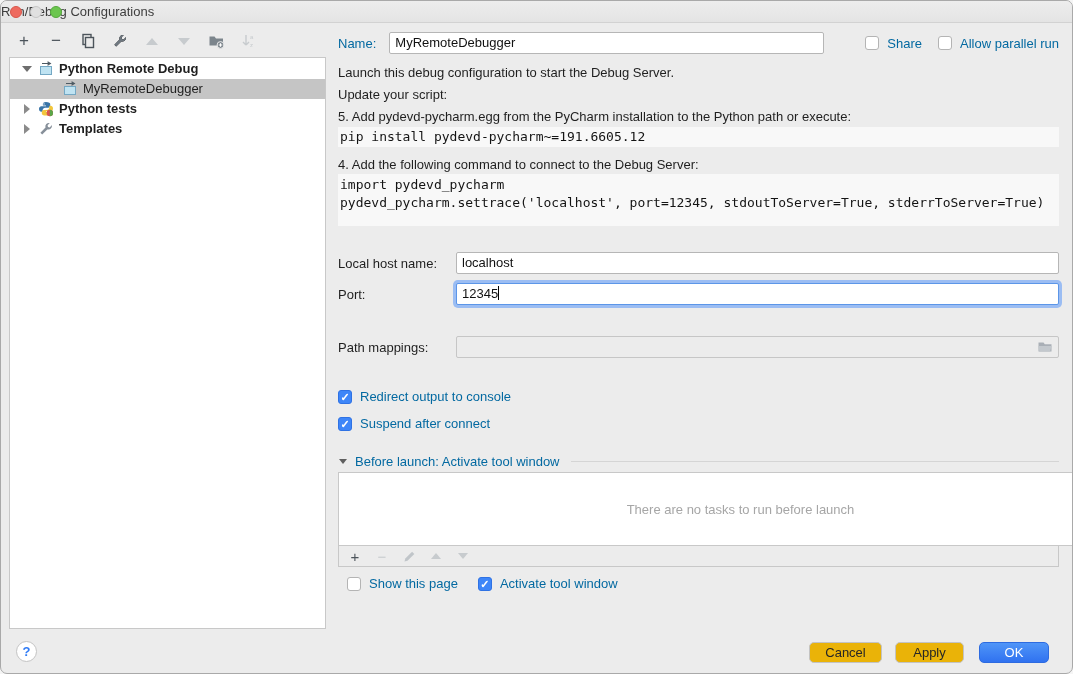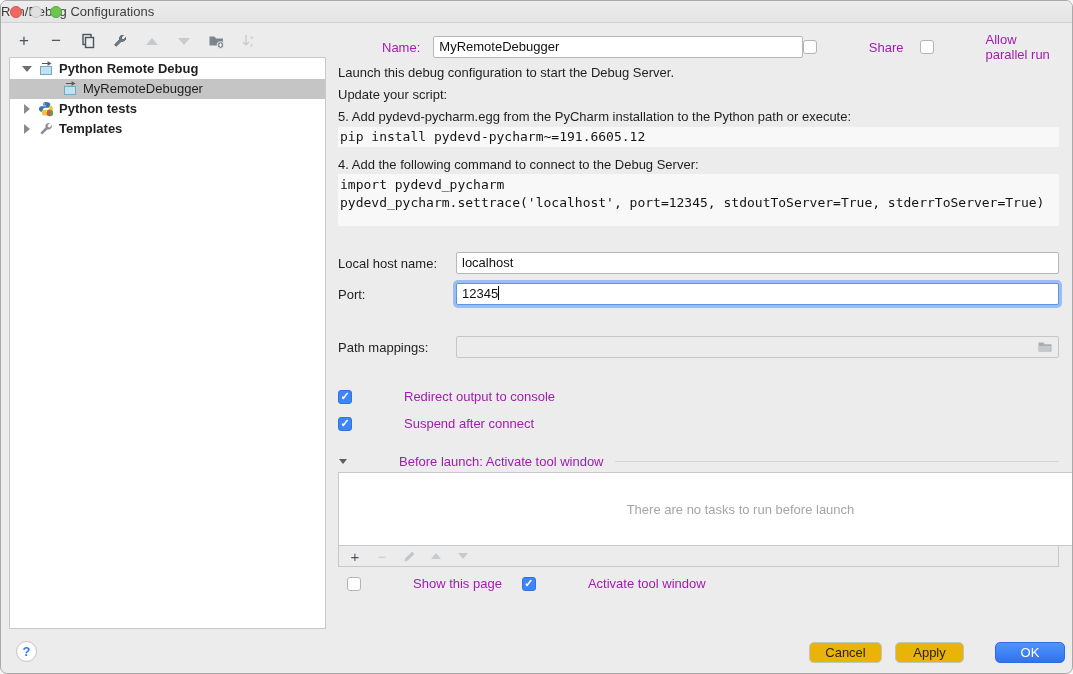--- a/index.html
+++ b/index.html
@@ -36,28 +36,28 @@
   .arrow { width:14px; display:inline-flex; justify-content:center; }
   .arr-down { width:0; height:0; border-left:5px solid transparent; border-right:5px solid transparent; border-top:6px solid #6e6e6e; }
   .arr-right { width:0; height:0; border-top:5px solid transparent; border-bottom:5px solid transparent; border-left:6px solid #8b8b8b; }
   .ticon { width:16px; height:16px; margin:0 5px 0 4px; display:inline-flex; }
   .tlabel { line-height:20px; }
   .tlabel.bold { font-weight:bold; }
 
   
   .abs { position:absolute; }
   .rp-left { left:337px; }
-  .lbl { color:#a21caf;margin-left:44px; }
+  .lbl { color:#0369a1; }
   .text-input { height:22px; background:#fff; border:1px solid #b6b6b6; border-radius:2px;
                 padding:0 5px; font-size:13px; line-height:20px; color:#111; }
   .code { font-family:"DejaVu Sans Mono","Liberation Mono",monospace; font-size:13px; color:#141414; background:#f8f8f8; }
   .caret { display:inline-block; width:1px; height:14px; background:#000; vertical-align:-2px; }
 
   
-  .cbrow { display:flex; align-items:center; gap:8px; }
+  .cbrow { display:flex; align-items:flex-end; gap:8px; }
   .cb { width:14px; height:14px; border:1px solid #b4b4b4; border-radius:3px; background:#fff;
         display:inline-flex; align-items:center; justify-content:center; flex:0 0 auto; }
   .cb.checked { background:#3e86f8; border-color:#2f72e4; }
   .cb.checked::after { content:"✓"; color:#fff; font-size:11px; font-weight:bold; line-height:1; }
 
   
   .name-row { display:flex; align-items:center; width:721px; }
   .name-row .text-input { width:435px; margin-left:13px; }
   .name-row .grp { display:flex; align-items:center; gap:8px; }
 
@@ -76,21 +76,21 @@
               display:flex; align-items:center; justify-content:center; color:#a6a6a6; }
   .task-toolbar { width:721px; height:21px; background:#ececec; border:1px solid #c8c8c8; border-top:none;
                   display:flex; align-items:center; gap:13px; padding-left:9px; }
   .task-toolbar .tbi { font-size:15px; width:14px; height:14px; }
   .sm-tri-up { width:0; height:0; border-left:5px solid transparent; border-right:5px solid transparent; border-bottom:6px solid #c7cbce; }
   .sm-tri-down { width:0; height:0; border-left:5px solid transparent; border-right:5px solid transparent; border-top:6px solid #c7cbce; }
 
   
   .btn { position:absolute; top:641px; height:21px; background:#eab308; border:1px solid #c3c3c3;
          border-radius:5px; font-size:13px; color:#262626; text-align:center; line-height:19px; }
-  .btn.primary { background:linear-gradient(#4f95f8,#3072f0); border-color:#2d6be0; color:#fff;margin-left:16px; }
+  .btn.primary { background:linear-gradient(#4f95f8,#3072f0); border-color:#2d6be0; color:#fff; }
   .help-btn { position:absolute; left:15px; top:640px; width:21px; height:21px; border-radius:50%;
               background:#fff; border:1px solid #c4c4c4; color:#2f7bf6; font-weight:bold;
               display:flex; align-items:center; justify-content:center; font-size:13px; }
 </style>
 </head>
 <body>
 
 <div class="window">
 
   <div class="titlebar">

